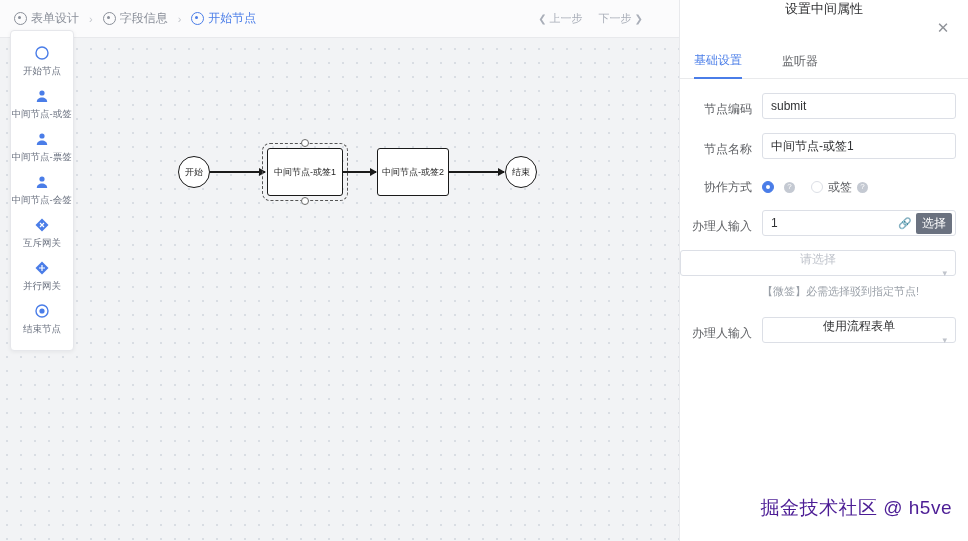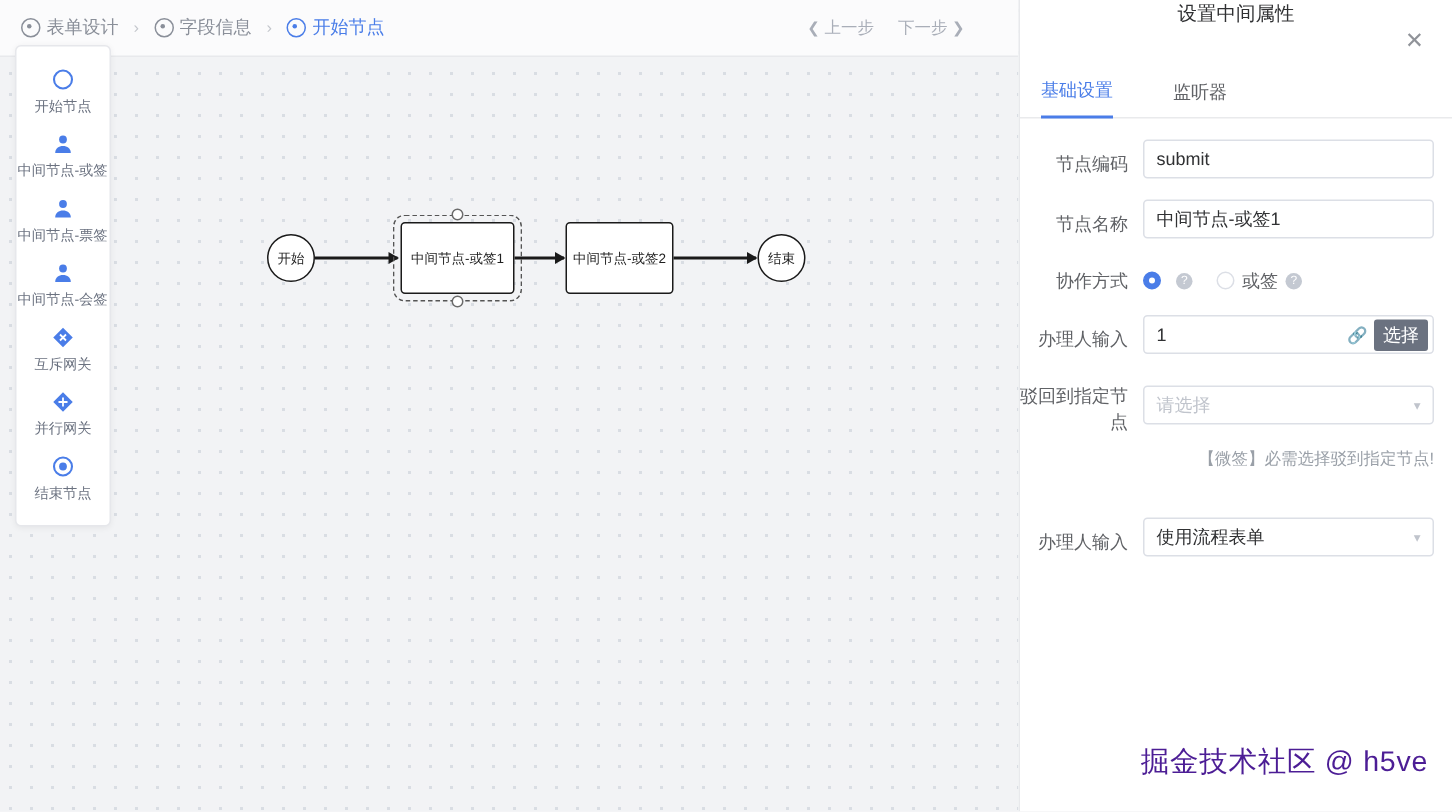--- a/index.html
+++ b/index.html
@@ -383,33 +383,33 @@
     border: 1px solid #dcdfe6;
     border-radius: 3px;
     background: #fff;
     display: flex;
     align-items: center;
     padding: 0 8px;
     box-sizing: border-box;
     font-size: 12px;
     color: #303133;
     cursor: pointer;
+    flex-direction: column;
   }
   .select .placeholder { color: #c0c4cc; }
   .select .caret {
     margin-left: auto;
     color: #c0c4cc;
     font-size: 9px;
   }
   .hint {
     font-size: 11px;
     color: #9aa0a8;
-    margin: -6px 0 28px 0;
+    margin: -6px 0 14px 0;
     padding-left: 82px;
-    text-align: right;
   }
   .divider-space { height: 4px; }
 
   
   .watermark {
     position: absolute;
     right: 16px;
     bottom: 20px;
     font-size: 19px;
     color: #4c1d95;
@@ -594,21 +594,20 @@
             <input class="input" value="1" style="">
             <span class="suffix-wrap">
               <span class="link-icon">🔗</span>
               <button class="mini-btn">选择</button>
             </span>
           </div>
         </div>
       </div>
 
       <div class="form-row">
-        <div class="form-label">驳回到指定节点</div>
         <div class="form-control">
           <div class="select">
             <span class="placeholder">请选择</span>
             <span class="caret">▾</span>
           </div>
         </div>
       </div>
 
       <div class="hint">【微签】必需选择驳到指定节点!</div>
 

